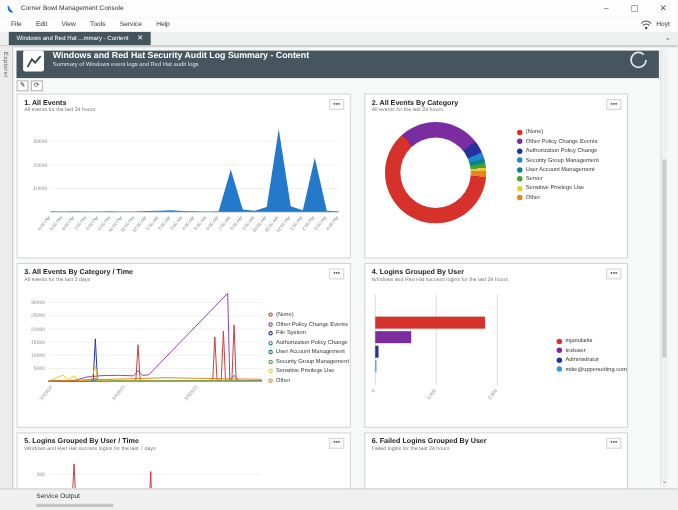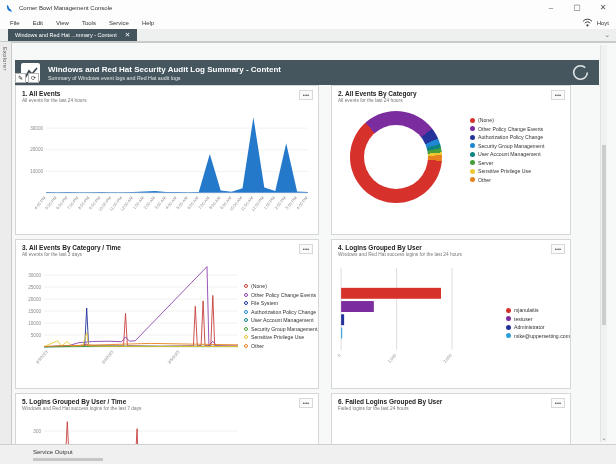--- a/index.html
+++ b/index.html
@@ -30,21 +30,21 @@
 
   
   .main { position:absolute; left:0; top:42px; right:0; bottom:20px; background:#ececec; }
   .side-strip { position:absolute; left:0; top:0; width:11px; bottom:0; background:#ececec; }
   .side-tab { writing-mode:vertical-lr; font-size:5.5px; color:#555; padding:5px 0 0 2px; letter-spacing:0.4px; }
 
   .dash { position:absolute; left:11px; top:0; right:0; bottom:0; background:#f7f8f8;
     border-top:1px solid #c9c9c9; border-left:1px solid #c9c9c9; overflow:hidden; }
 
   .banner { position:absolute; left:3px; top:3px; right:17px; height:25px; background:#45565f;
-    display:flex; align-items:center; color:#fff;margin-top:14px; }
+    display:flex; color:#fff; }
   .banner-iconbox { margin-left:6px; width:19px; height:19px; background:#fff; border-radius:2px;
     display:flex; align-items:center; justify-content:center; }
   .banner-text { margin-left:8px; }
   .banner-title { font-size:8px; font-weight:bold; }
   .banner-sub { font-size:5.3px; opacity:0.85; margin-top:1px; }
   .spinner { margin-left:auto; margin-right:10px; }
 
   .toolbar { position:absolute; left:3px; top:30px; display:flex; gap:2px; }
   .tool-btn { width:11px; height:10px; background:#fff; border:1px solid #b5b5b5; font-size:6px;
     line-height:8px; text-align:center; color:#222; padding:0; font-family:inherit; }

